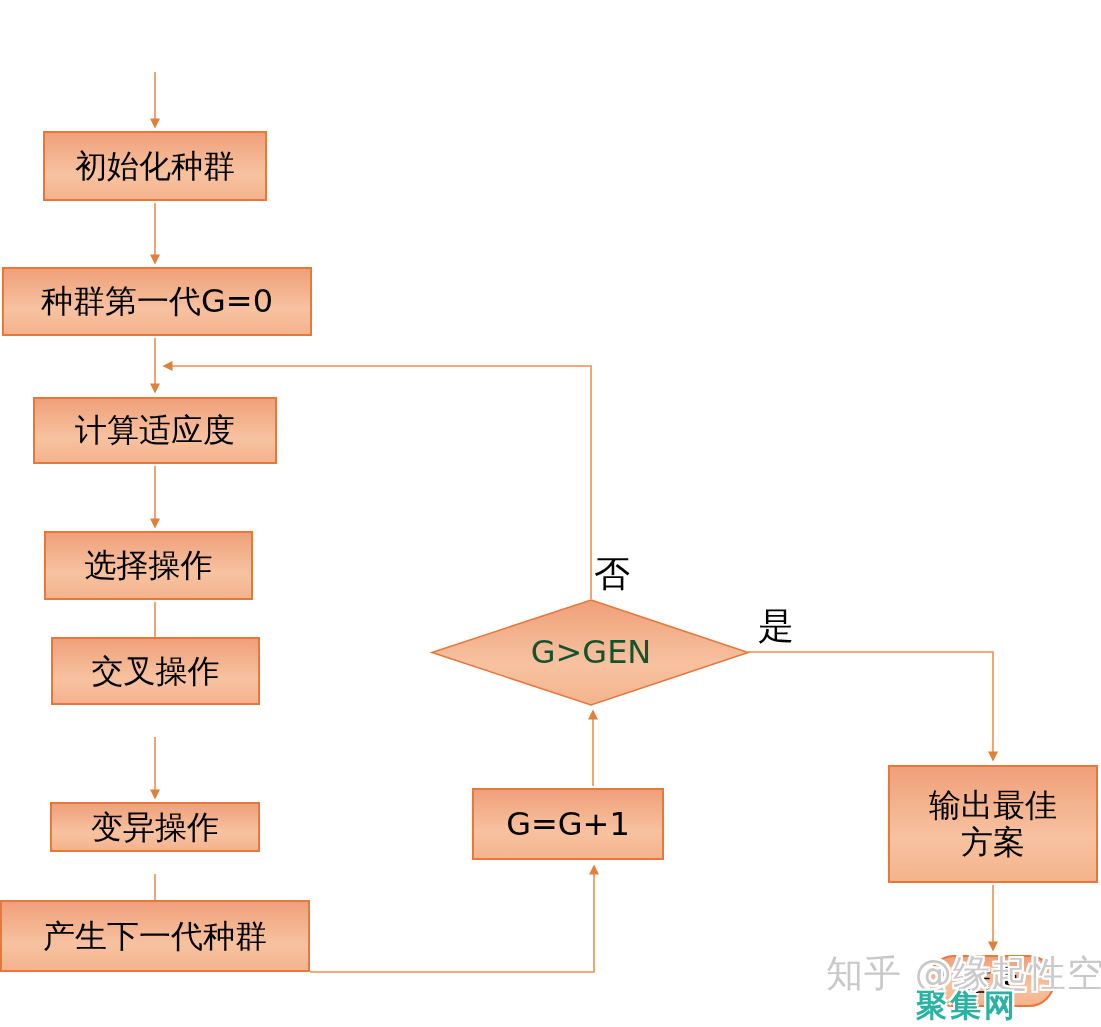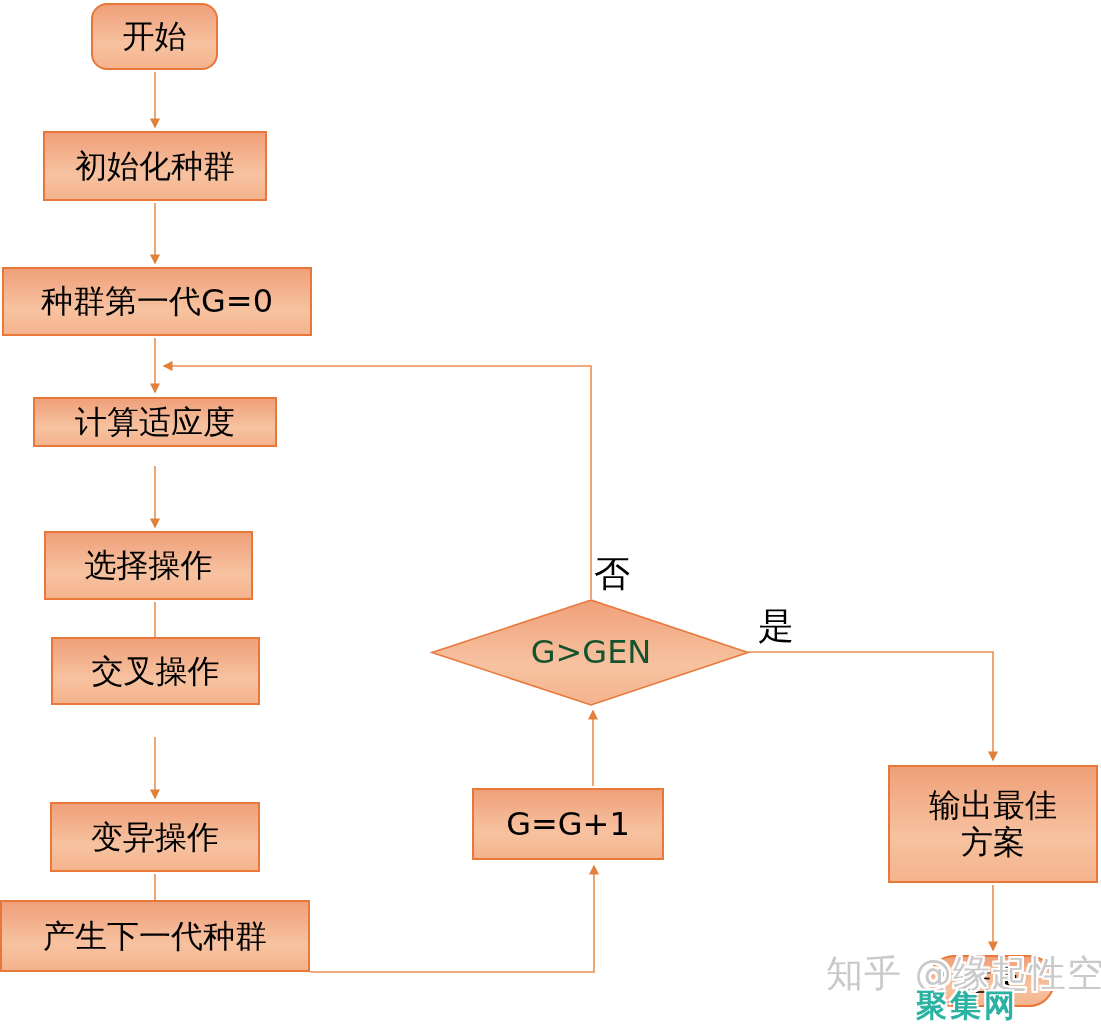--- a/index.html
+++ b/index.html
@@ -15,24 +15,24 @@
     position:absolute;z-index:2;box-sizing:border-box;
     border:2px solid #E8773A;
     background:linear-gradient(180deg,#EFA07A 0%,#F7C2A0 62%,#F4B38D 100%);
     display:flex;align-items:center;justify-content:center;
     text-align:center;color:#000;font-size:32px;line-height:1.15;
     white-space:pre-line;
   }
   #n-start{left:91px;top:3px;width:127px;height:67px;border-radius:16px;}
   #n-init{left:43px;top:131px;width:224px;height:70px;}
   #n-gen0{left:2px;top:267px;width:310px;height:69px;}
-  #n-fitness{left:33px;top:397px;width:244px;height:50px;}
+  #n-fitness{left:33px;top:397px;width:244px;height:67px;}
   #n-select{left:44px;top:531px;width:209px;height:69px;}
   #n-cross{left:51px;top:637px;width:209px;height:68px;}
-  #n-mut{left:50px;top:802px;width:210px;height:70px;}
+  #n-mut{left:50px;top:802px;width:210px;height:50px;}
   #n-next{left:0px;top:900px;width:310px;height:72px;}
   #n-incr{left:472px;top:788px;width:192px;height:72px;}
   #n-out{left:888px;top:765px;width:210px;height:118px;}
   #n-end{left:928px;top:955px;width:127px;height:52px;border-radius:26px;font-size:30px;}
   .decision-label{
     position:absolute;z-index:2;left:491px;top:633px;width:200px;
     text-align:center;font-size:32px;color:#14532d;
   }
   .edge-label{position:absolute;z-index:2;color:#000;font-size:36px;}
   #lbl-no{left:594px;top:550px;}
@@ -78,21 +78,20 @@
       <path d="M155,874 V934" marker-end="url(#arrow)"></path>
       <path d="M310,972 H594 V866" marker-end="url(#arrow)"></path>
       <path d="M593,786 V711" marker-end="url(#arrow)"></path>
       <path d="M748,652 H993 V760" marker-end="url(#arrow)"></path>
       <path d="M993,885 V950" marker-end="url(#arrow)"></path>
     </g>
 
     <polygon points="591,600 748,652.5 591,705 432,652.5" fill="url(#nodeGrad)" stroke="#E8773A" stroke-width="1.6"></polygon>
   </svg>
 
-  <div class="node" id="n-start">开始</div>
   <div class="node" id="n-init">初始化种群</div>
   <div class="node" id="n-gen0">种群第一代G=0</div>
   <div class="node" id="n-fitness">计算适应度</div>
   <div class="node" id="n-select">选择操作</div>
   <div class="node" id="n-cross">交叉操作</div>
   <div class="node" id="n-mut">变异操作</div>
   <div class="node" id="n-next">产生下一代种群</div>
   <div class="node" id="n-incr">G=G+1</div>
   <div class="node" id="n-out">输出最佳
 方案</div>

